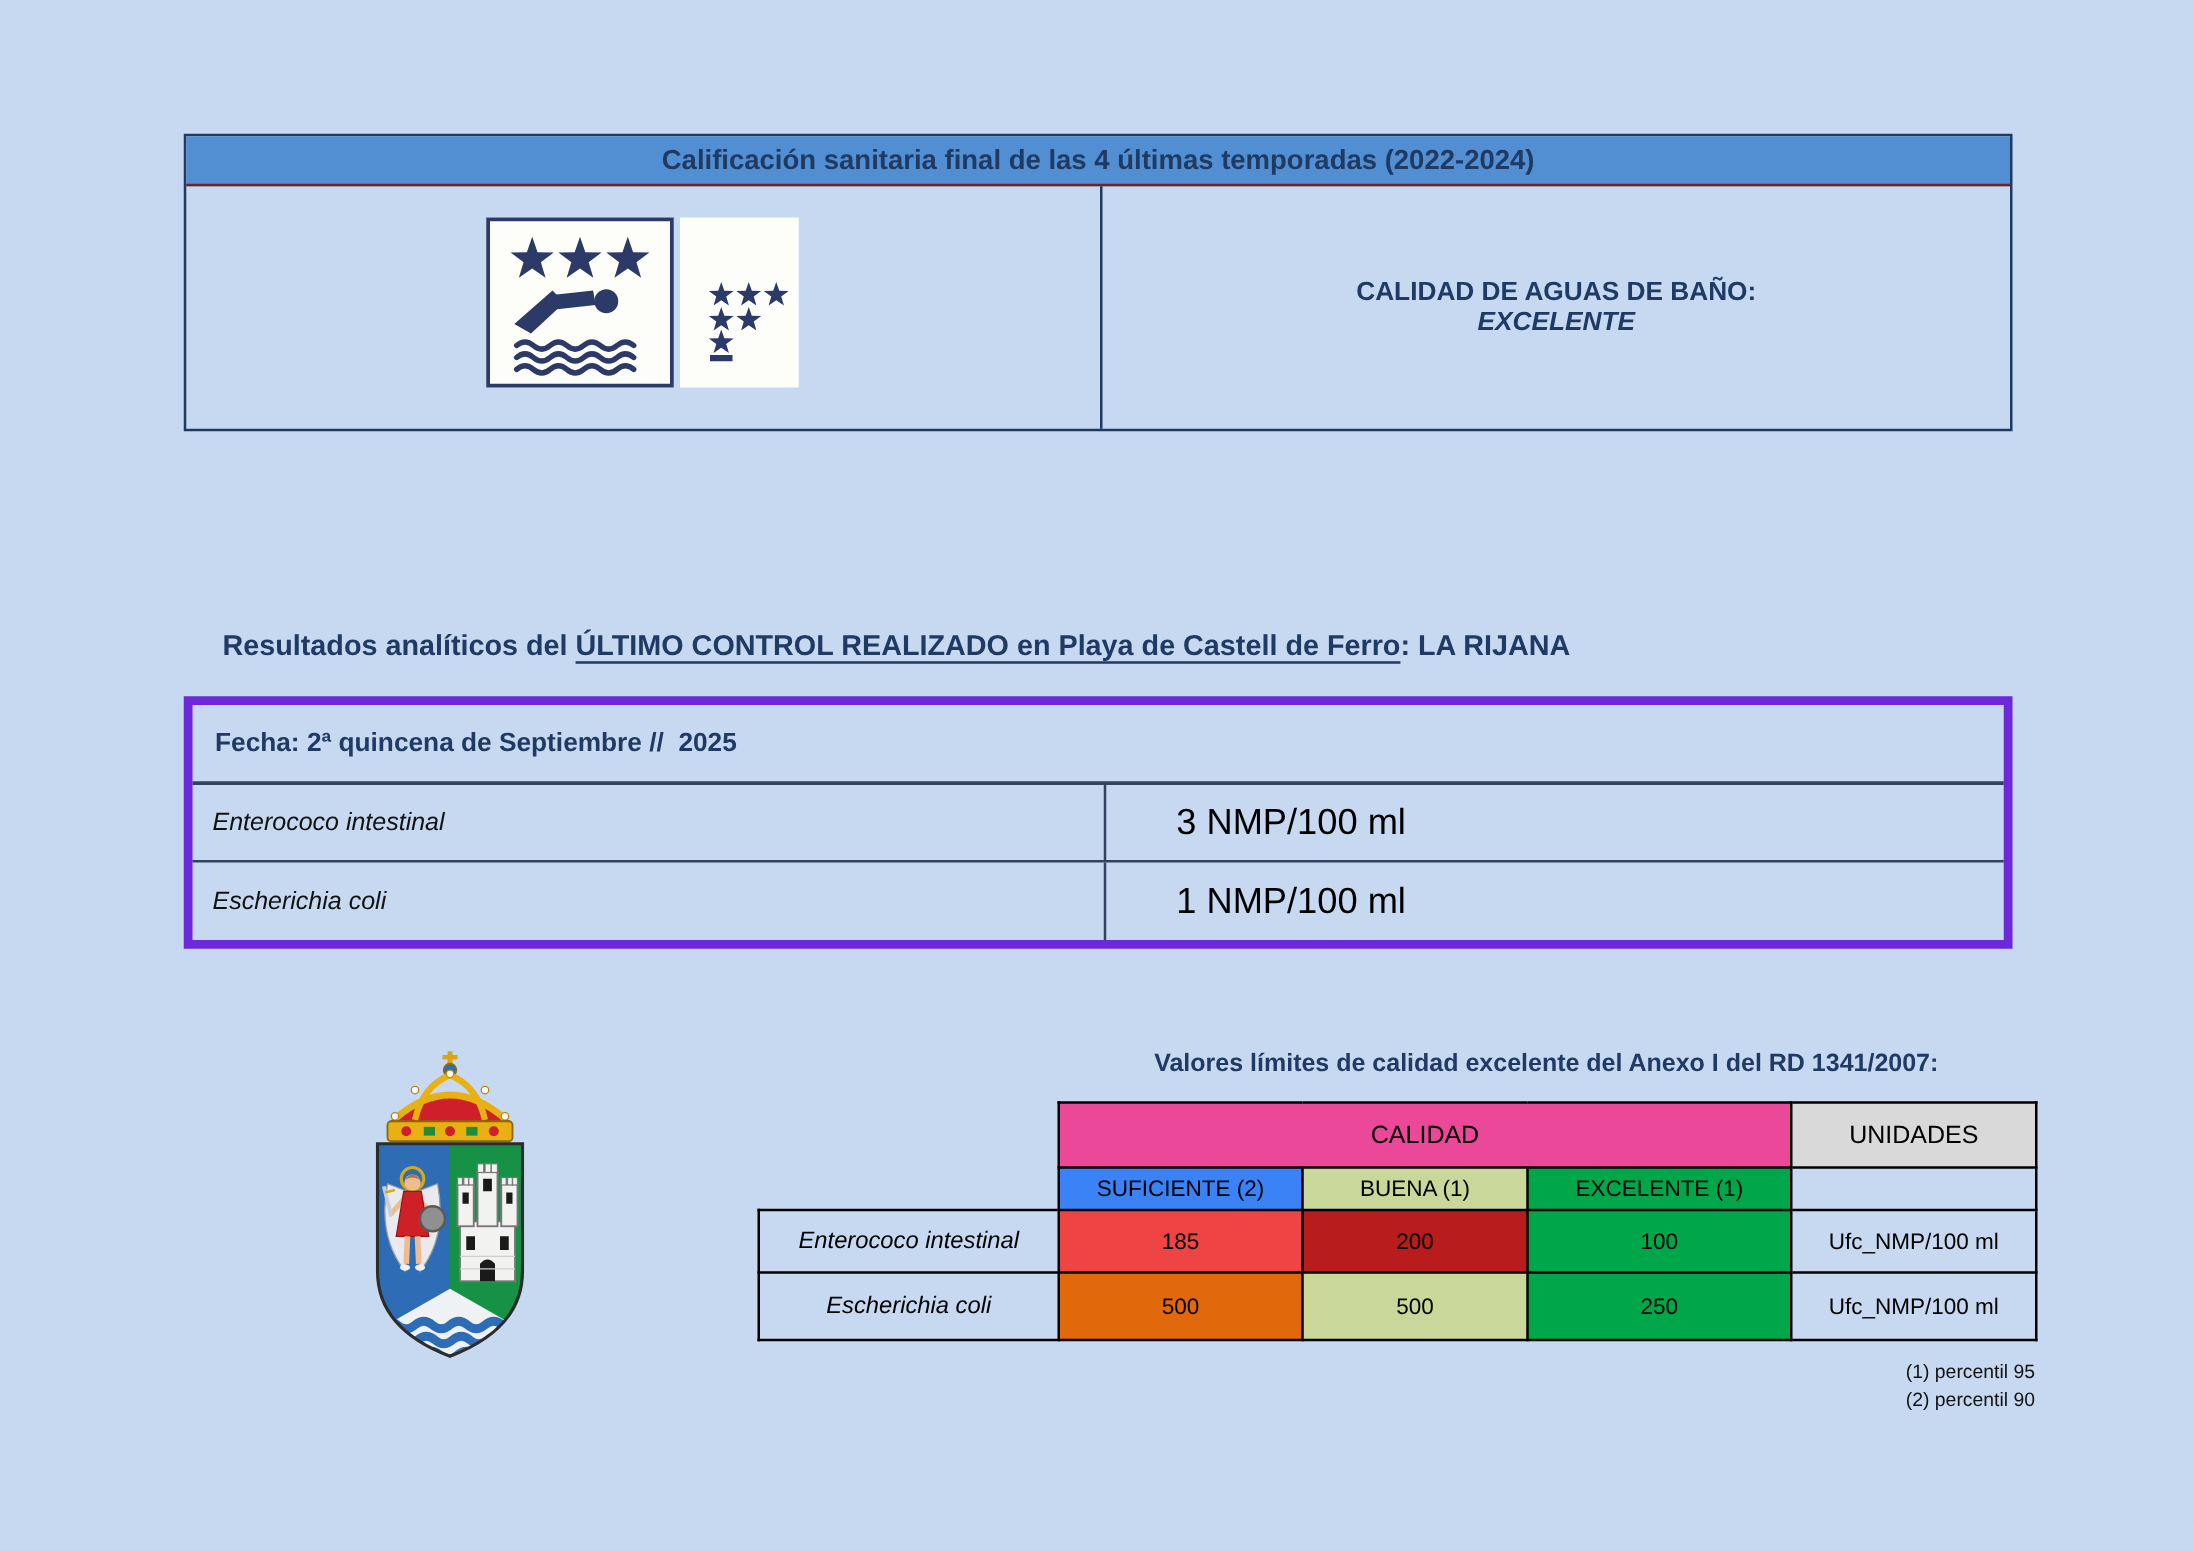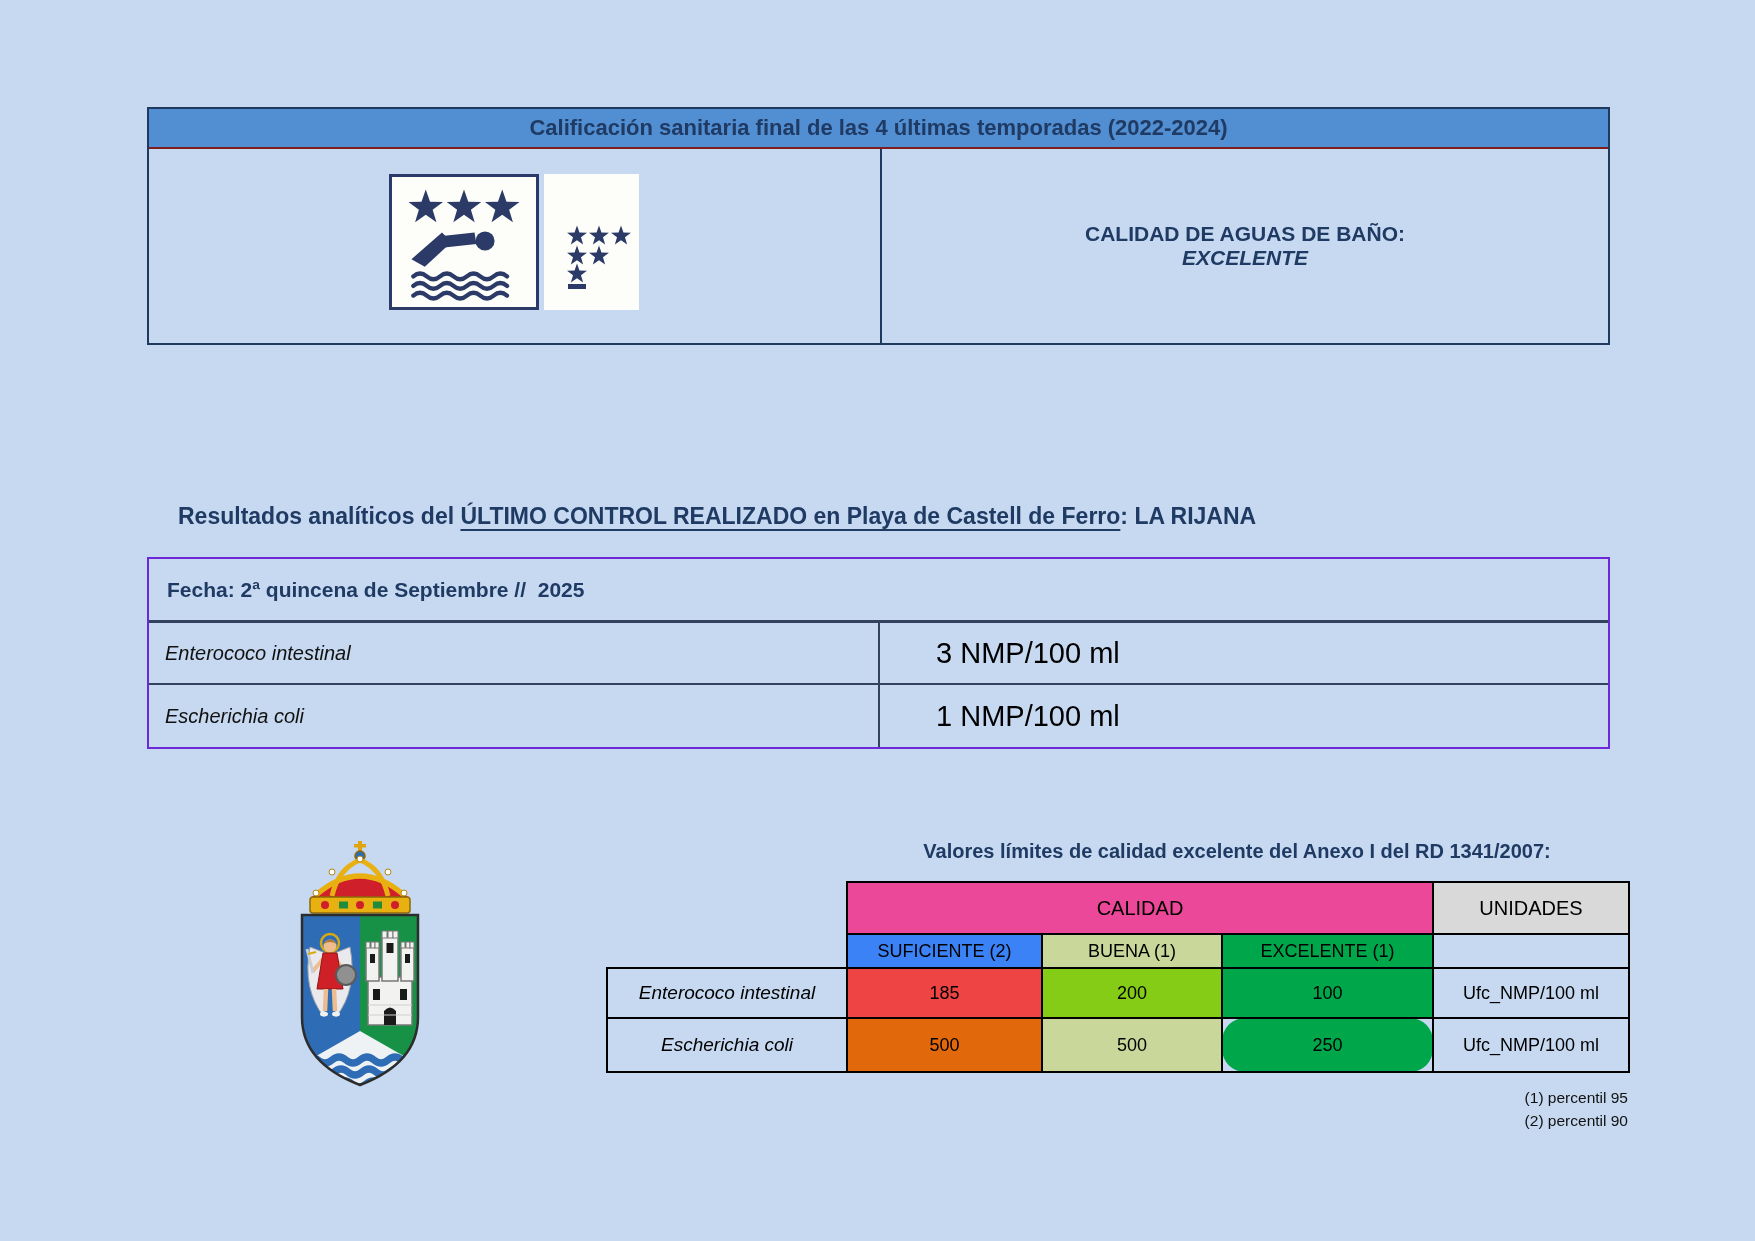--- a/index.html
+++ b/index.html
@@ -16,21 +16,21 @@
   .quality-label{font-weight:bold;font-size:21px;color:#1f3a63;}
   .quality-value{font-weight:bold;font-style:italic;font-size:21px;color:#1f3a63;}
   .badge1{position:absolute;left:240px;top:25px;width:150px;height:136px;background:#fdfdfa;
           border:3px solid #2b3a66;box-sizing:border-box;}
   .badge2{position:absolute;left:395px;top:25px;width:95px;height:136px;background:#fdfdfa;}
   .badge1 svg,.badge2 svg{display:block;width:100%;height:100%;}
 
   
   #results-title{position:absolute;left:178px;top:503px;font-size:23px;font-weight:bold;color:#1f3a63;white-space:nowrap;}
   #results-title .u{text-decoration:underline;text-decoration-thickness:2px;text-underline-offset:5px;}
-  #results-table{position:absolute;left:147px;top:557px;width:1463px;border:2px solid #6d28d9;box-sizing:border-box;}
+  #results-table{position:absolute;left:147px;top:557px;width:1463px;border:7px solid #6d28d9;box-sizing:border-box;}
   .r-row{display:flex;box-sizing:border-box;}
   .r-date{height:64px;align-items:center;padding-left:18px;font-weight:bold;font-size:21px;color:#1f3a63;
           border-bottom:3px solid #33425e;box-sizing:border-box;white-space:pre;}
   .r-data{height:62px;border-bottom:2px solid #33425e;}
   .r-data:last-child{border-bottom:none;}
   .r-param{width:731px;border-right:2px solid #33425e;display:flex;align-items:center;padding-left:16px;
            font-style:italic;font-size:20px;color:#111;box-sizing:border-box;}
   .r-value{flex:1;display:flex;align-items:center;padding-left:16px;font-size:29px;color:#000;margin-left:40px;}
 
   
@@ -215,29 +215,29 @@
     <tr style="height:34px">
       <td class="ghost"></td>
       <td style="background-color: #3b82f6;">SUFICIENTE (2)</td>
       <td style="background-color: rgb(201, 215, 155);">BUENA (1)</td>
       <td style="background-color: rgb(0, 166, 74);">EXCELENTE (1)</td>
       <td></td>
     </tr>
     <tr style="height:50px">
       <td class="param">Enterococo intestinal</td>
       <td style="background-color: #ef4444; margin-top: 48px;">185</td>
-      <td style="background-color: #84cc16;">200</td>
+      <td style="background-color: #b91c1c;">200</td>
       <td style="background-color: rgb(0, 166, 74);">100</td>
       <td>Ufc_NMP/100 ml</td>
     </tr>
     <tr style="height:54px">
       <td class="param">Escherichia coli</td>
       <td style="background-color: rgb(226, 105, 11);">500</td>
       <td style="background-color: rgb(201, 215, 155);">500</td>
-      <td style="background-color: rgb(0, 166, 74); border-radius: 23px;">250</td>
+      <td style="background-color: rgb(0, 166, 74);">250</td>
       <td>Ufc_NMP/100 ml</td>
     </tr>
   </tbody>
     </table>
 
   <div id="footnotes">
     <div>(1) percentil 95</div>
     <div>(2) percentil 90</div>
   </div>
 

